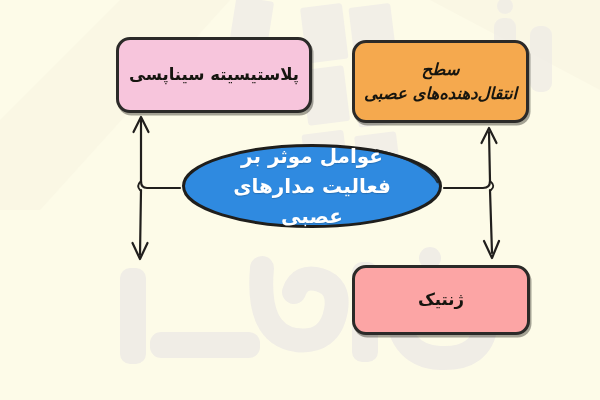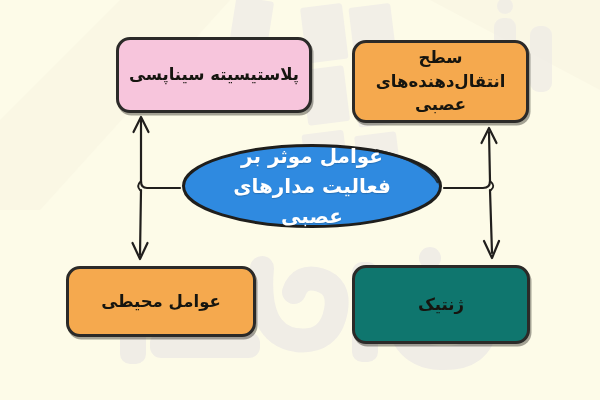--- a/index.html
+++ b/index.html
@@ -63,28 +63,29 @@
   .node-label { display: block; width: 100%; white-space: pre-line; }
 
   #node-synaptic-plasticity {
     left: 72px;  top: 37px;  width: 196px; height: 76px;
     background: #f7c5dc;
     margin-left: 44px;
   }
   #node-neurotransmitter-level {
     left: 352px; top: 40px;  width: 177px; height: 83px;
     background: #f5a94e;
+    font-style: italic;
   }
   #node-environmental-factors {
     left: 66px;  top: 266px; width: 190px; height: 71px;
     background: #f5a94e;
   }
   #node-genetics {
-    left: 352px; top: 265px; width: 178px; height: 79px;
-    background: #0f766e;
+    left: 352px; top: 265px; width: 178px; height: 70px;
+    background: #fca5a5;
   }
 
   
   #node-central-topic {
     position: absolute;
     z-index: 2;
     left: 180px; top: 143px;
     width: 264px; height: 86px;
   }
   #node-central-topic .ellipse-svg {
@@ -182,23 +183,20 @@
 
   <div class="node" id="node-synaptic-plasticity">
     <span class="node-label">پلاستیسیته سیناپسی</span>
   </div>
 
   <div class="node" id="node-neurotransmitter-level">
     <span class="node-label">سطح
 انتقال‌دهنده‌های عصبی</span>
   </div>
 
-  <div class="node" id="node-environmental-factors">
-    <span class="node-label">عوامل محیطی</span>
-  </div>
 
   <div class="node" id="node-genetics">
     <span class="node-label">ژنتیک</span>
   </div>
 
   <div id="node-central-topic">
     <svg class="ellipse-svg" viewBox="0 0 264 86" xmlns="http://www.w3.org/2000/svg" aria-hidden="true">
       <ellipse cx="132" cy="43" rx="129" ry="41" fill="#2f8ae0"></ellipse>
       <path d="M132 2.5
                C 200 2.5 260 20 260.5 43

